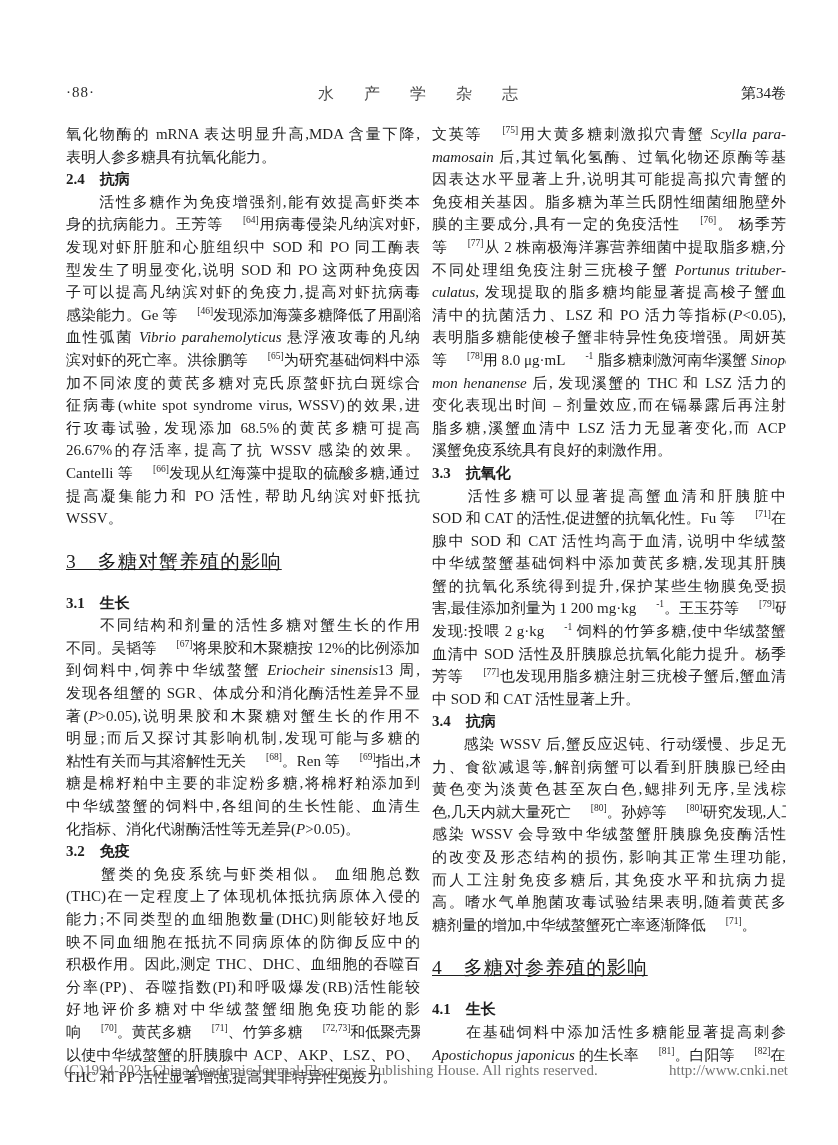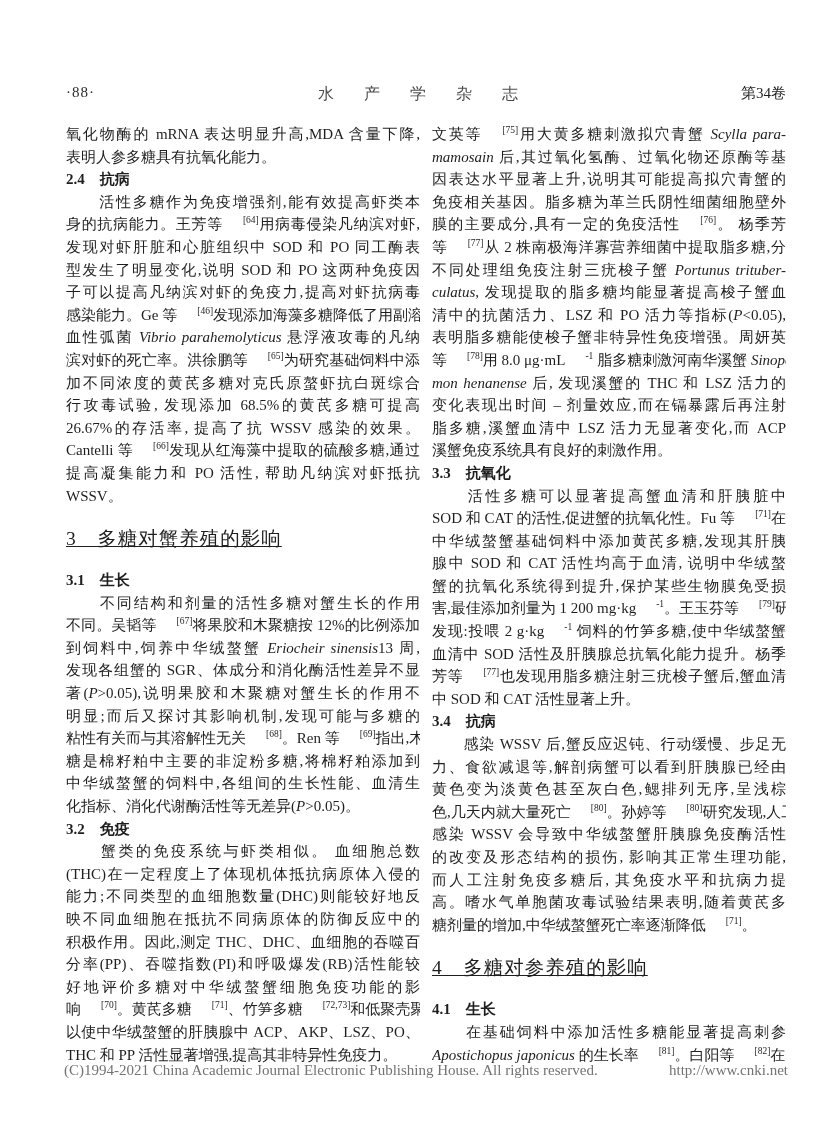--- a/index.html
+++ b/index.html
@@ -65,20 +65,21 @@
       <div class="h3">2.4　抗病</div>
       <div class="line">　　活性多糖作为免疫增强剂,能有效提高虾类本</div>
       <div class="line">身的抗病能力。王芳等<sup>[64]</sup>用病毒侵染凡纳滨对虾,</div>
       <div class="line">发现对虾肝脏和心脏组织中 SOD 和 PO 同工酶表</div>
       <div class="line">型发生了明显变化,说明 SOD 和 PO 这两种免疫因</div>
       <div class="line">子可以提高凡纳滨对虾的免疫力,提高对虾抗病毒</div>
       <div class="line">感染能力。Ge 等<sup>[46]</sup>发现添加海藻多糖降低了用副溶</div>
       <div class="line">血性弧菌 <i>Vibrio parahemolyticus</i> 悬浮液攻毒的凡纳</div>
       <div class="line">滨对虾的死亡率。洪徐鹏等<sup>[65]</sup>为研究基础饲料中添</div>
       <div class="line">加不同浓度的黄芪多糖对克氏原螯虾抗白斑综合</div>
+      <div class="line">征病毒(white spot syndrome virus, WSSV)的效果,进</div>
       <div class="line">行攻毒试验, 发现添加 68.5%的黄芪多糖可提高</div>
       <div class="line">26.67%的存活率, 提高了抗 WSSV 感染的效果。</div>
       <div class="line">Cantelli 等<sup>[66]</sup>发现从红海藻中提取的硫酸多糖,通过</div>
       <div class="line">提高凝集能力和 PO 活性, 帮助凡纳滨对虾抵抗</div>
       <div class="line end">WSSV。</div>
       <div class="h2">3　多糖对蟹养殖的影响</div>
       <div class="h3">3.1　生长</div>
       <div class="line">　　不同结构和剂量的活性多糖对蟹生长的作用</div>
       <div class="line">不同。吴韬等<sup>[67]</sup>将果胶和木聚糖按 12%的比例添加</div>
       <div class="line">到饲料中,饲养中华绒螯蟹 <i>Eriocheir sinensis</i>13 周,</div>
@@ -113,22 +114,22 @@
       <div class="line">清中的抗菌活力、LSZ 和 PO 活力等指标(<i>P</i>&lt;0.05),</div>
       <div class="line">表明脂多糖能使梭子蟹非特异性免疫增强。周妍英</div>
       <div class="line">等<sup>[78]</sup>用 8.0 μg·mL<sup>-1</sup> 脂多糖刺激河南华溪蟹 <i>Sinopota-</i></div>
       <div class="line"><i>mon henanense</i> 后, 发现溪蟹的 THC 和 LSZ 活力的</div>
       <div class="line">变化表现出时间 – 剂量效应,而在镉暴露后再注射</div>
       <div class="line">脂多糖,溪蟹血清中 LSZ 活力无显著变化,而 ACP</div>
       <div class="line end">溪蟹免疫系统具有良好的刺激作用。</div>
       <div class="h3">3.3　抗氧化</div>
       <div class="line">　　活性多糖可以显著提高蟹血清和肝胰脏中</div>
       <div class="line">SOD 和 CAT 的活性,促进蟹的抗氧化性。Fu 等<sup>[71]</sup>在</div>
+      <div class="line">腺中 SOD 和 CAT 活性均高于血清, 说明中华绒螯</div>
       <div class="line">中华绒螯蟹基础饲料中添加黄芪多糖,发现其肝胰</div>
-      <div class="line">腺中 SOD 和 CAT 活性均高于血清, 说明中华绒螯</div>
       <div class="line">蟹的抗氧化系统得到提升,保护某些生物膜免受损</div>
       <div class="line">害,最佳添加剂量为 1 200 mg·kg<sup>-1</sup>。王玉芬等<sup>[79]</sup>研究</div>
       <div class="line">发现:投喂 2 g·kg<sup>-1</sup> 饲料的竹笋多糖,使中华绒螯蟹</div>
       <div class="line">血清中 SOD 活性及肝胰腺总抗氧化能力提升。杨季</div>
       <div class="line">芳等<sup>[77]</sup>也发现用脂多糖注射三疣梭子蟹后,蟹血清</div>
       <div class="line end">中 SOD 和 CAT 活性显著上升。</div>
       <div class="h3">3.4　抗病</div>
       <div class="line">　　感染 WSSV 后,蟹反应迟钝、行动缓慢、步足无</div>
       <div class="line">力、食欲减退等,解剖病蟹可以看到肝胰腺已经由</div>
       <div class="line">黄色变为淡黄色甚至灰白色,鳃排列无序,呈浅棕</div>

